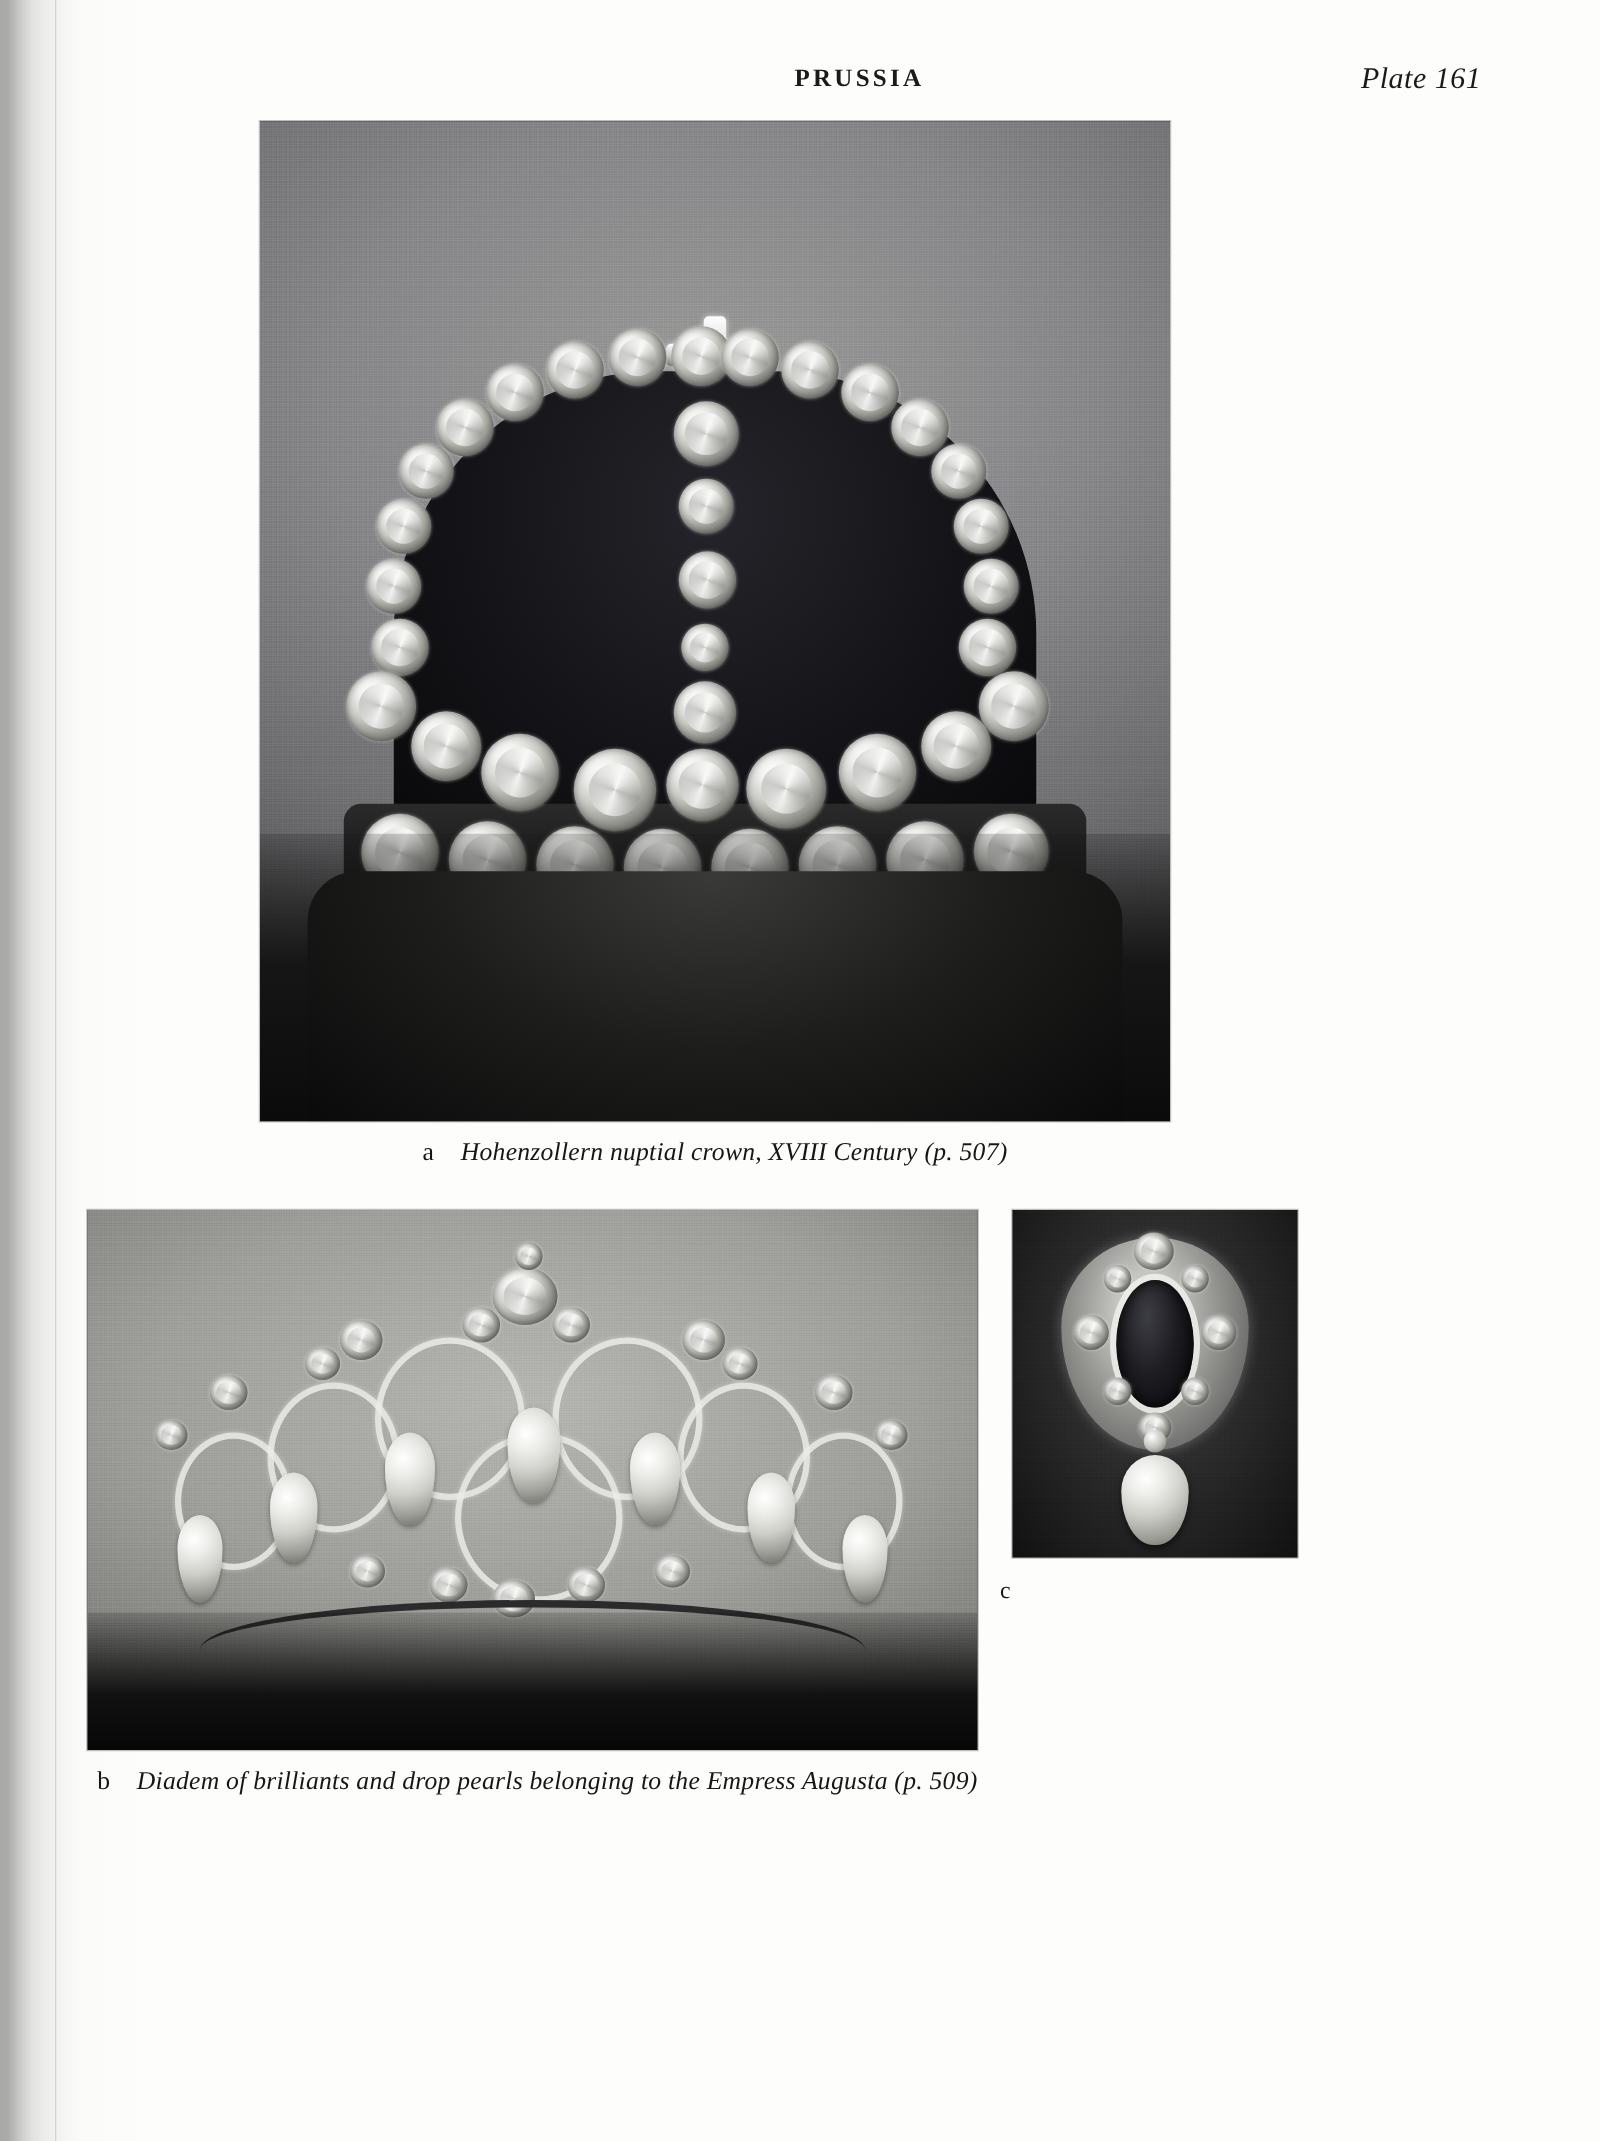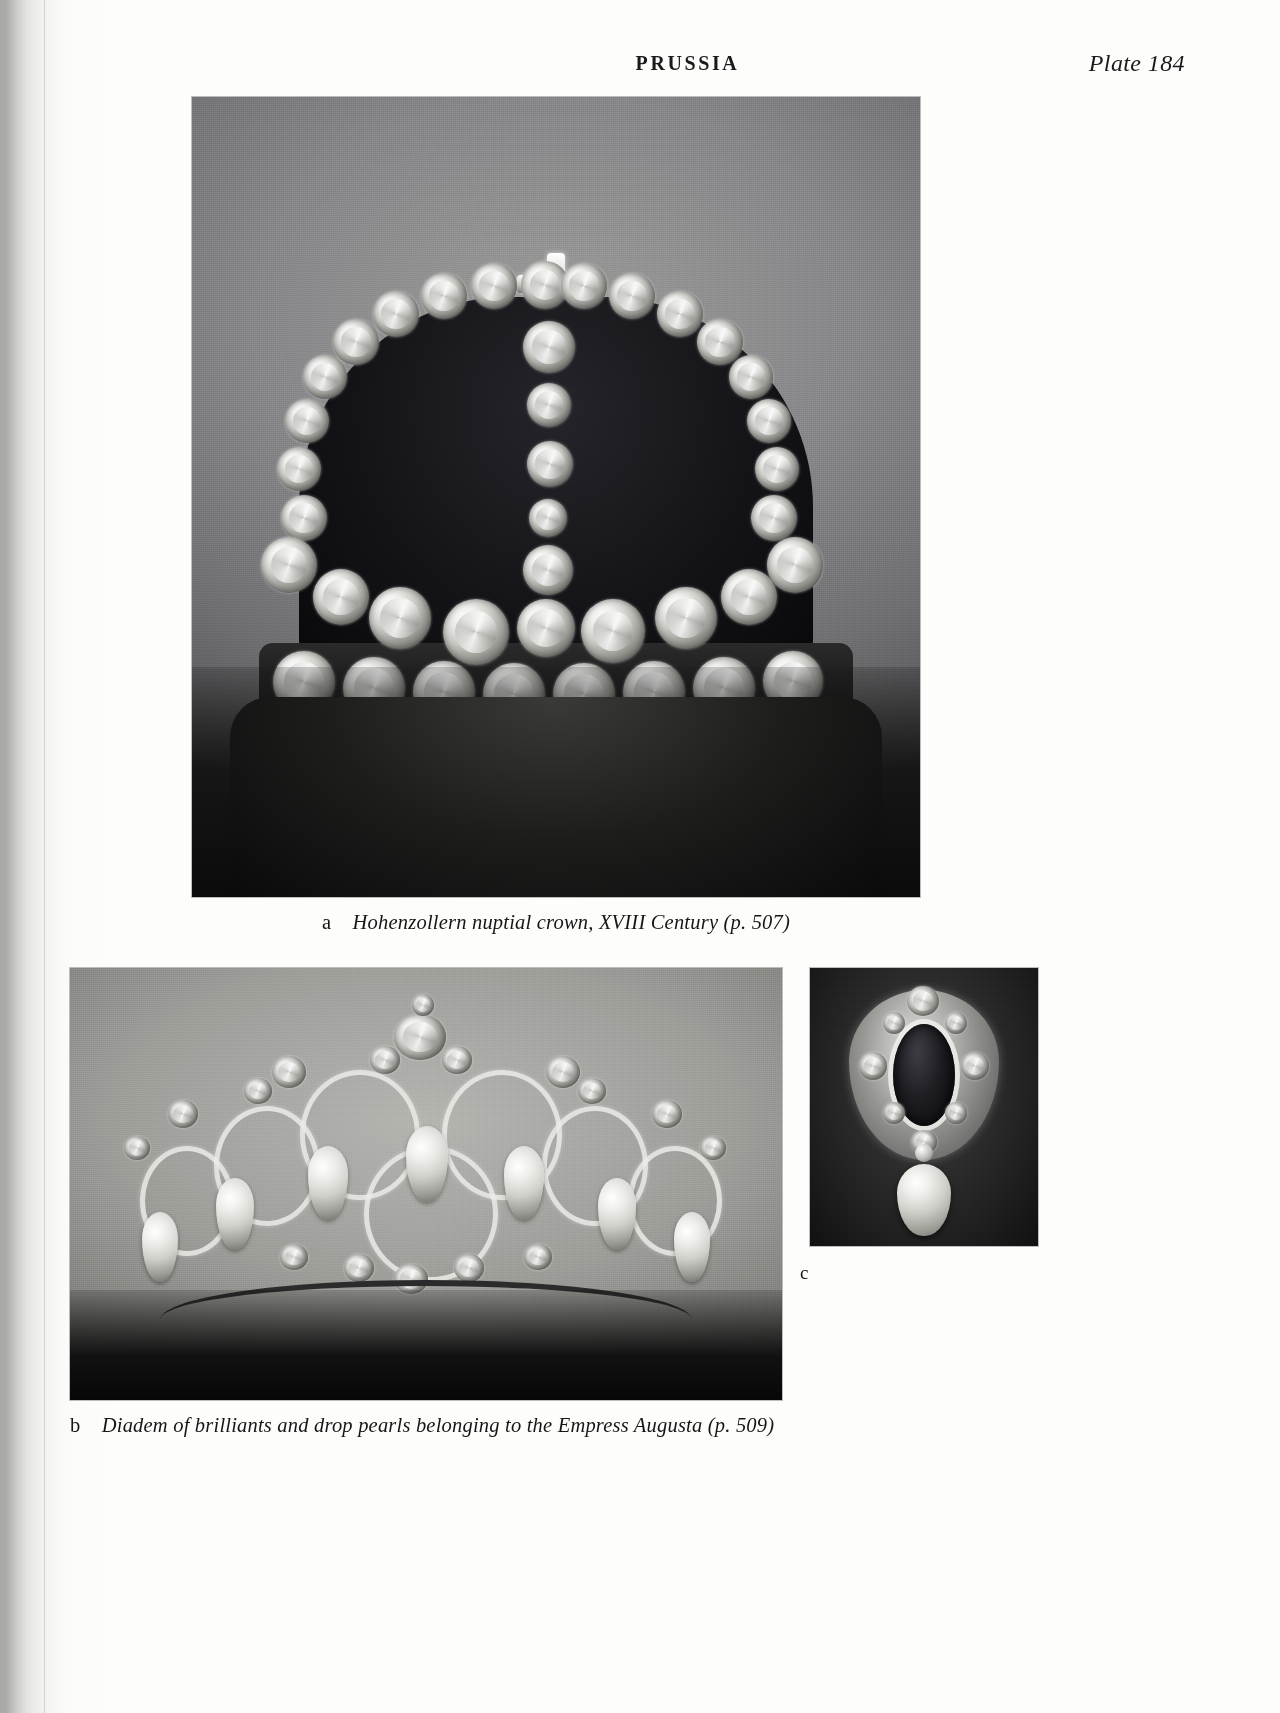--- a/index.html
+++ b/index.html
@@ -81,21 +81,21 @@
     font-size: 20.5px;
     line-height: 1.35;
     color: #161616;
     letter-spacing: 0.2px;
   }
   .caption .lbl {
     font-style: normal;
   }
 
   
-  #fig-a { left: 192px; top: 97px; width: 728px; }
+  #fig-a { left: 208px; top: 97px; width: 728px; }
   #fig-a .plate-img { width: 728px; height: 800px; }
 
   .a-bg {
     position: absolute; inset: 0;
     background:
       radial-gradient(ellipse 120% 80% at 50% 28%, #9a9a98 0%, #87878a 35%, #6f6f72 60%, #4a4a4c 85%, #343436 100%);
   }
   .a-grain {
     position: absolute; inset: 0;
     background-image:
@@ -203,21 +203,21 @@
   }
   .scroll {
     position: absolute;
     border: 5px solid rgba(235,235,232,.85);
     border-radius: 50%;
     box-shadow: 0 0 4px rgba(255,255,255,.35);
   }
 
   .caption-b {
     position: absolute; left: 0; right: 0; top: 444px;
-    text-align: left;
+    text-align: right;
   }
 
   
   #fig-c { left: 810px; top: 968px; width: 228px; }
   #fig-c .plate-img { width: 228px; height: 278px; }
   .c-bg {
     position: absolute; inset: 0;
     background: radial-gradient(ellipse at 50% 40%, #3c3c3c 0%, #262626 55%, #101010 100%);
   }
   .brooch {
@@ -275,21 +275,21 @@
 </style>
 </head>
 <body>
 
 <div class="page">
   <div class="gutter-shadow"></div>
   <div class="edge-line"></div>
 
   <div class="header">
     <div class="running-head">PRUSSIA</div>
-    <div class="plate-no">Plate 184</div>
+    <div class="plate-no">Plate 161</div>
   </div>
 
   <div class="figure" id="fig-a">
     <div class="plate-img">
       <div class="a-bg"></div>
       <div class="a-grain"></div>
 
       <div class="crown">
 
         <div class="cross">

